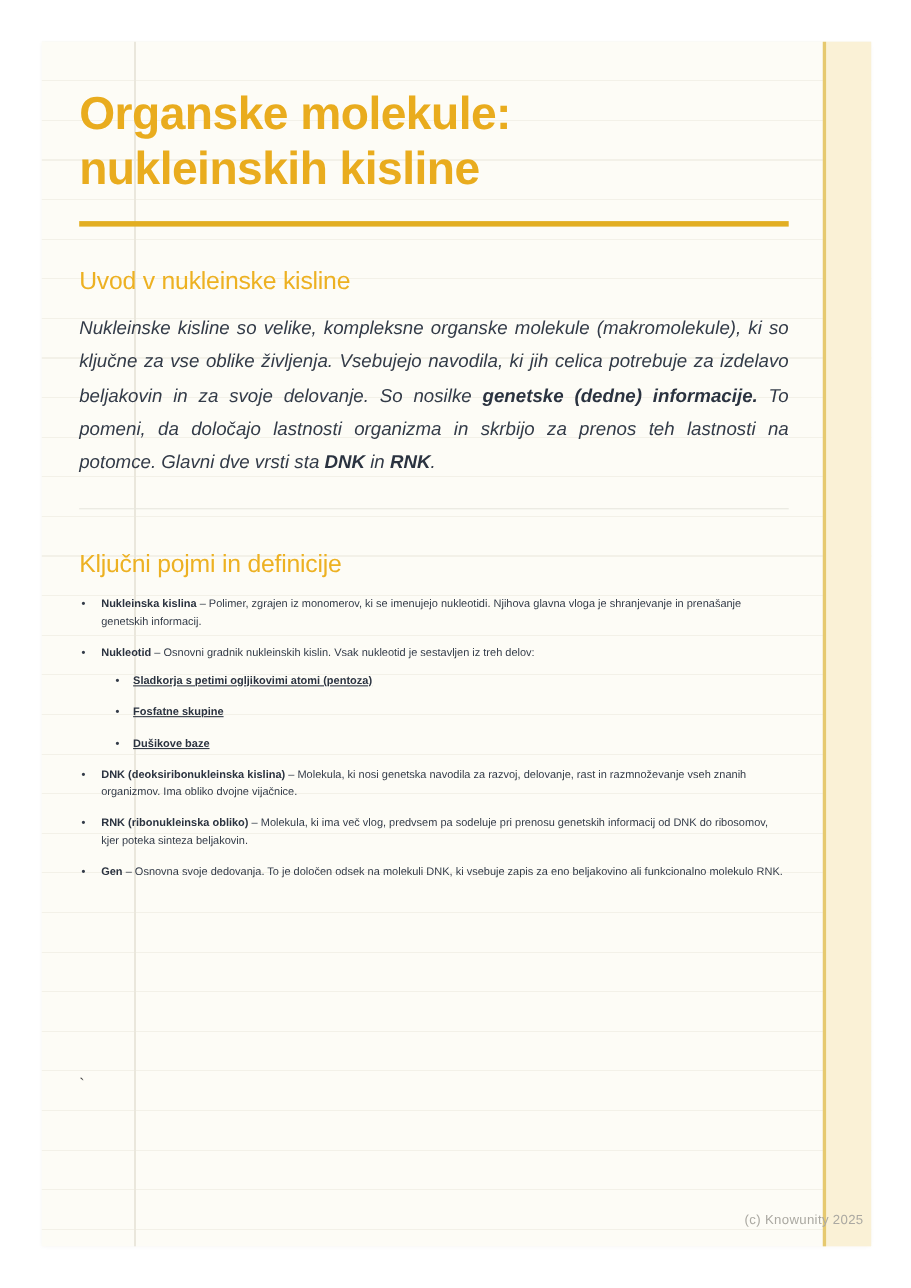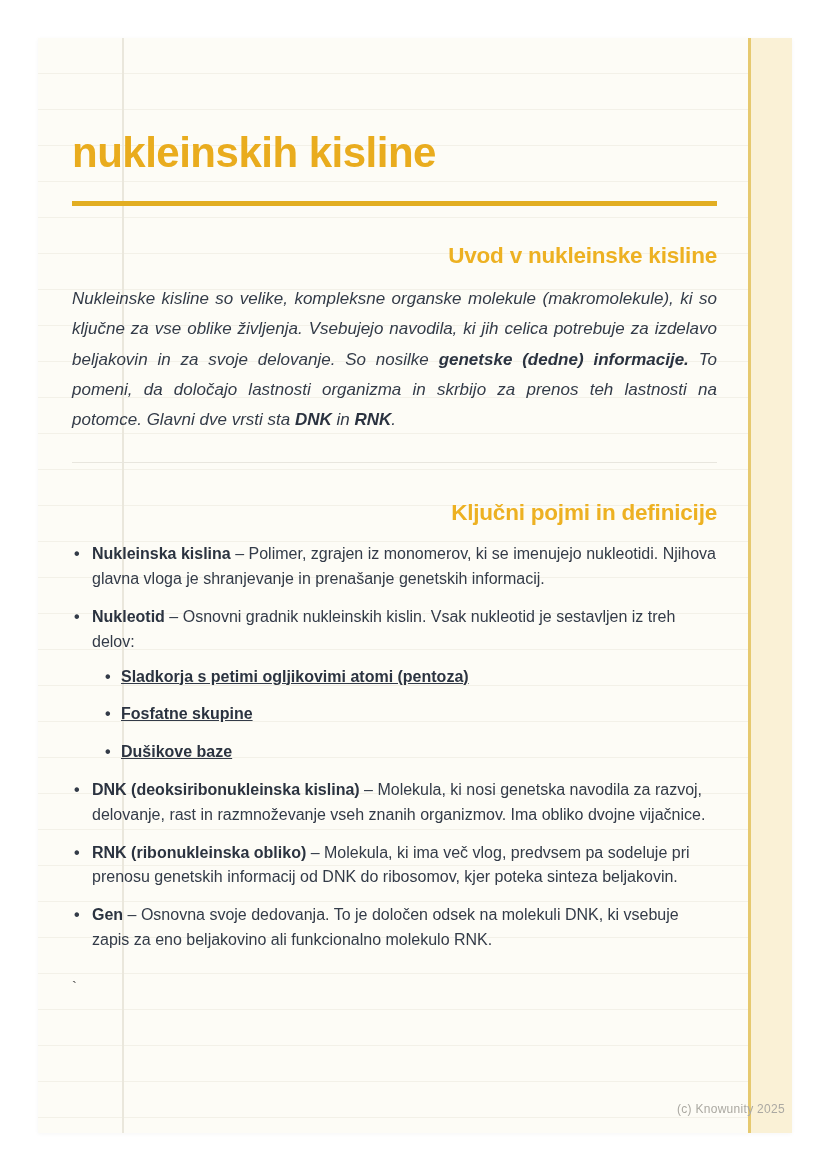--- a/index.html
+++ b/index.html
@@ -53,45 +53,44 @@
   .title-rule {
     margin-top: 24px;
     height: 5px;
     width: 100%;
     background: #E2AE22;
     border: none;
   }
   h2.section-heading {
     margin: 37px 0 0 0;
     font-size: 22.5px;
-    font-weight: 700;
+    font-weight: 400;
     color: #EDB122;
     letter-spacing: -0.2px;
-    text-align: right;
   }
   p.body-par {
     margin: 15px 0 0 0;
     font-size: 17px;
     line-height: 1.78;
     text-align: justify;
     color: #333B48;
     font-style: italic;
   }
   .divider {
     margin-top: 27px;
     height: 1px;
     width: 100%;
     background: #E8E6DE;
     border: none;
   }
   ul.terms {
     margin: 16px 0 0 0;
     padding: 0;
     list-style: none;
-    font-size: 16px;
+    font-size: 10px;
     line-height: 1.55;
     color: #333B48;
   }
   ul.terms > li {
     position: relative;
     padding-left: 20px;
     margin-bottom: 13px;
   }
   ul.terms > li::before {
     content: "•";
@@ -143,21 +142,21 @@
 <body>
 
 <div class="stage">
   <div class="paper">
 
     <div class="side-band"></div>
 
     <div class="content">
 
       <h1 class="doc-title">
-        <br>
+        <span>Organske molekule:</span><br>
         <span>nukleinskih kisline</span>
       </h1>
 
       <div class="title-rule"></div>
 
       <h2 class="section-heading">Uvod v nukleinske kisline</h2>
 
       <p class="body-par"><span>Nukleinske kisline so velike, kompleksne organske molekule (makromolekule), ki so ključne za vse oblike življenja. Vsebujejo navodila, ki jih celica potrebuje za izdelavo beljakovin in za svoje delovanje. So nosilke </span><span class="b">genetske (dedne) informacije.</span><span> To pomeni, da določajo lastnosti organizma in skrbijo za prenos teh lastnosti na potomce. Glavni dve vrsti sta </span><span class="b">DNK</span><span> in </span><span class="b">RNK</span><span>.</span></p>
 
       <div class="divider"></div>

